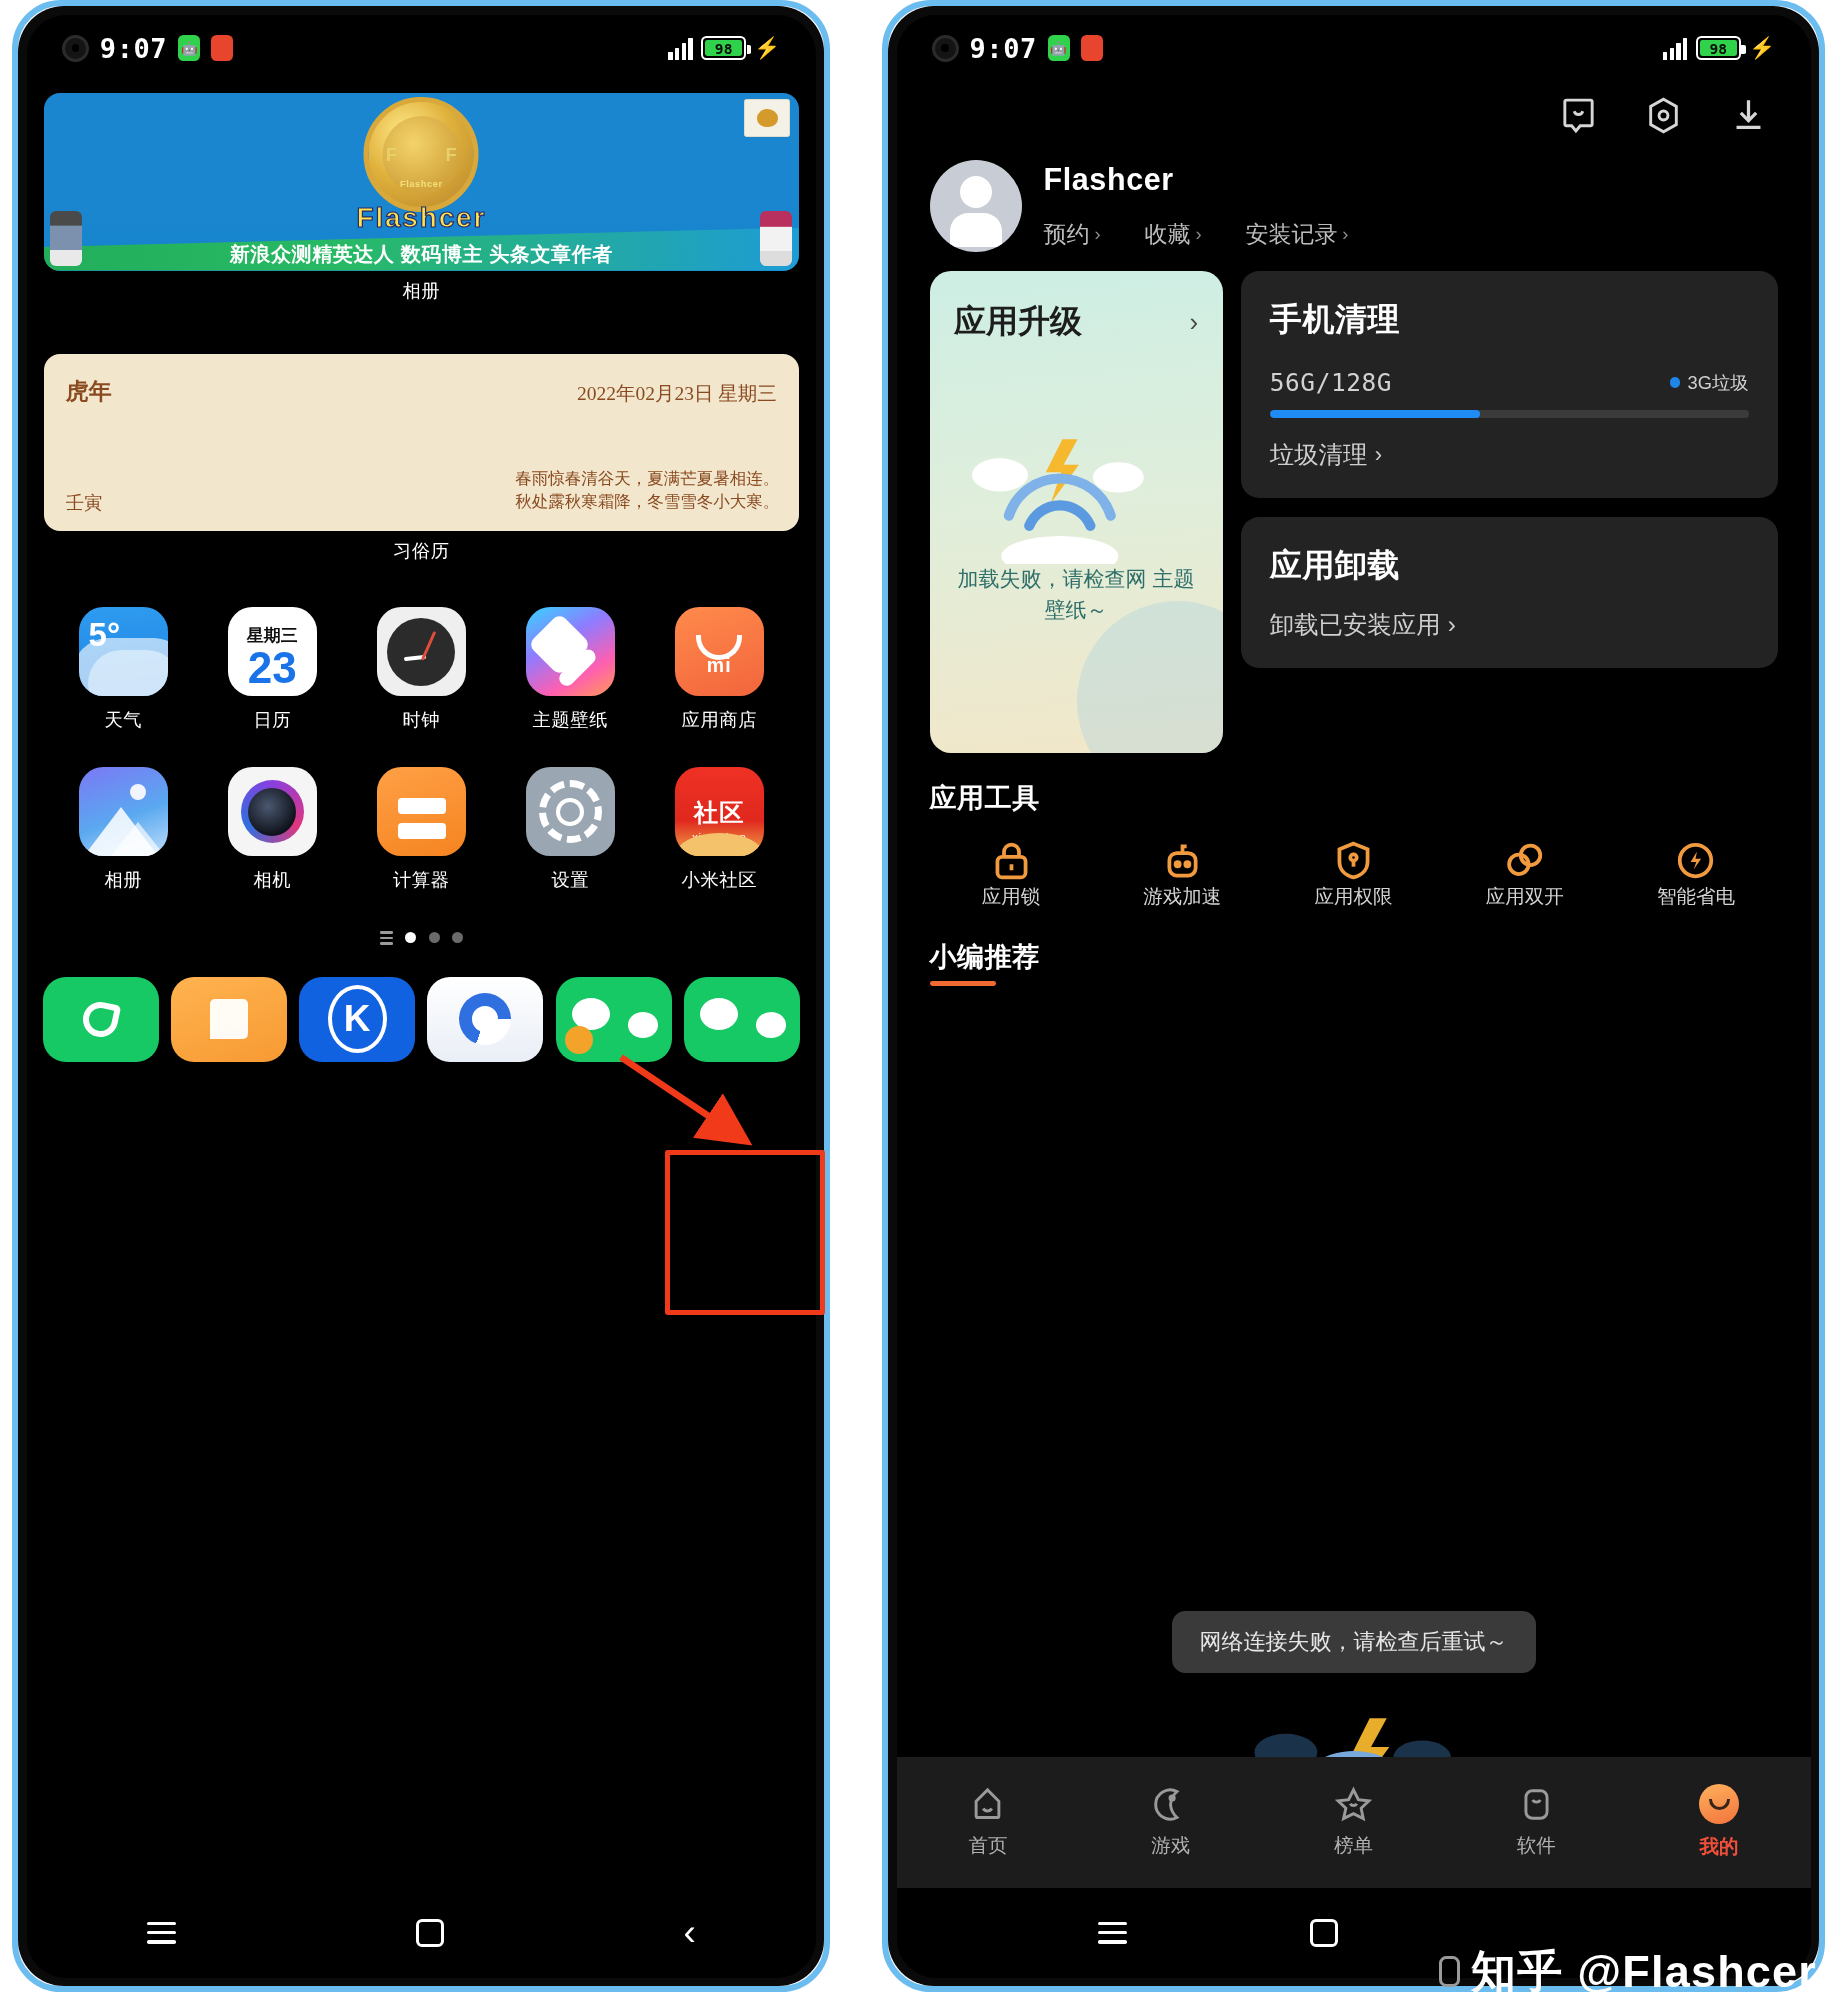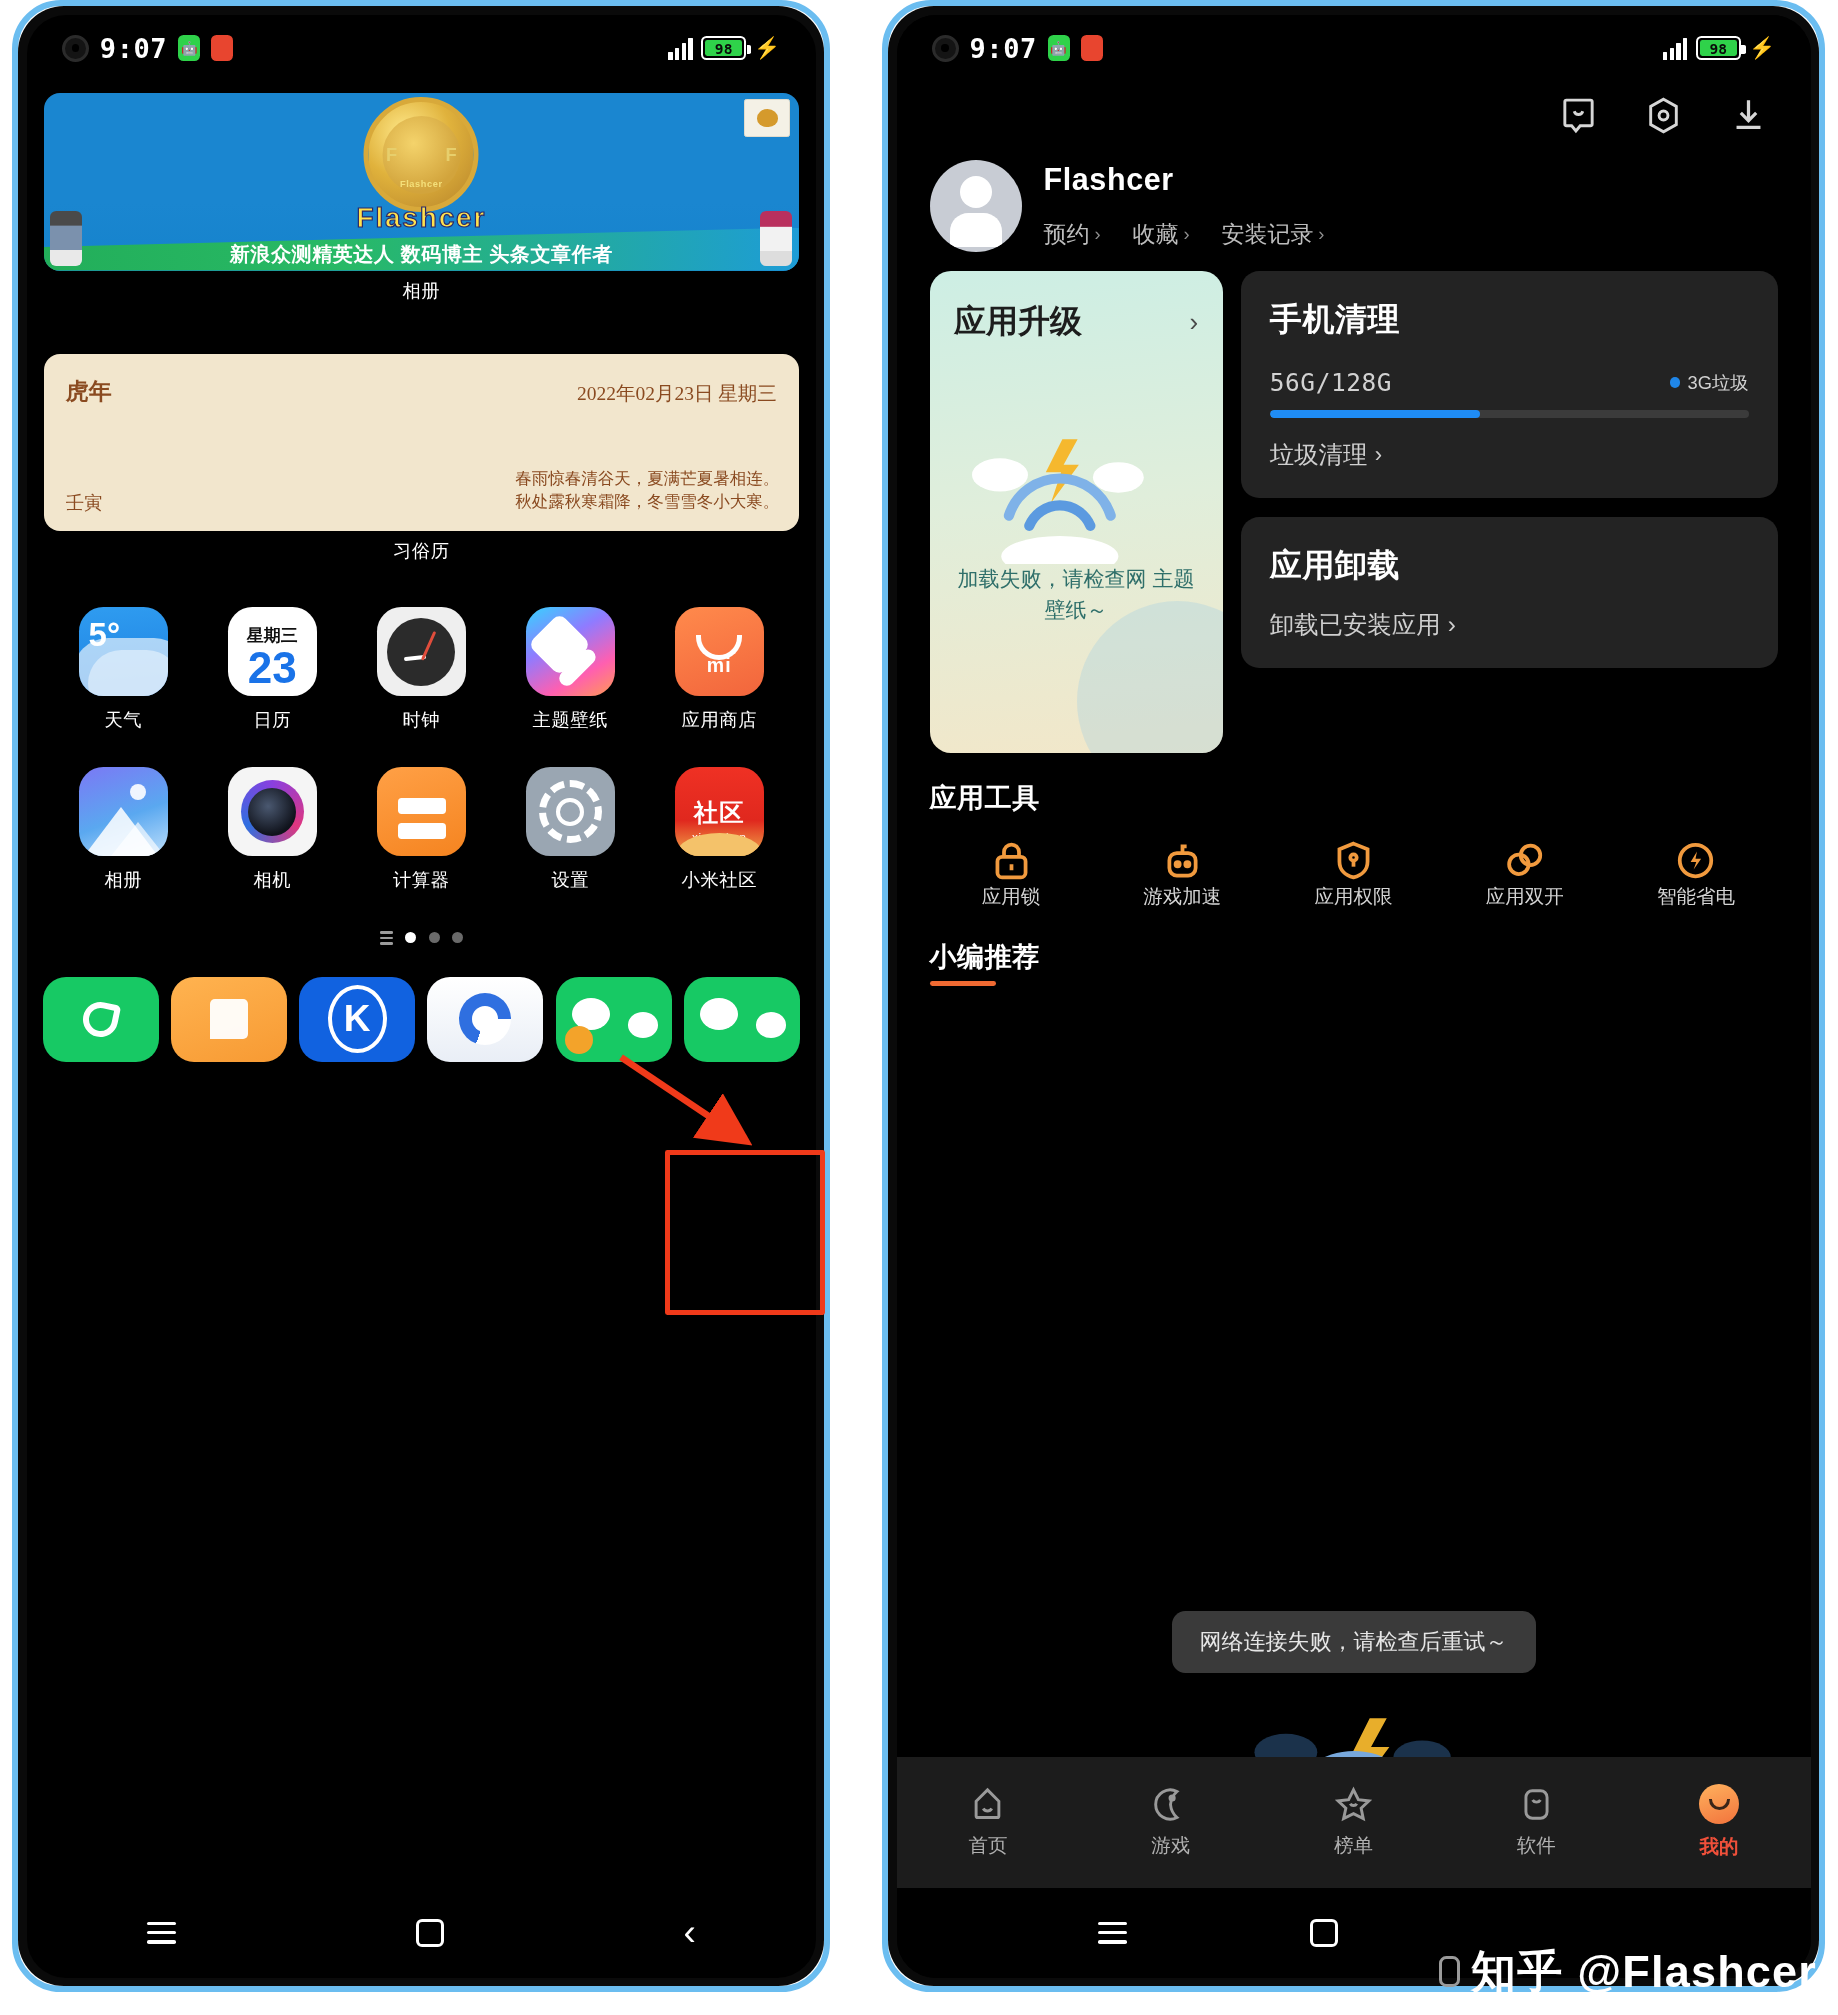--- a/index.html
+++ b/index.html
@@ -220,21 +220,21 @@
   
   .store{position:relative;height:100%;background:#000;color:#fff;overflow:hidden;}
   .store-topicons{display:flex;justify-content:flex-end;gap:40px;padding:11px 40px 0 0;}
   .ti{width:45px;height:45px;display:flex;align-items:center;justify-content:center;}
   .ti svg{width:41px;height:41px;}
   .profile{display:flex;align-items:center;gap:22px;padding:22px 33px 0 33px;}
   .avatar{width:92px;height:92px;border-radius:50%;background:#c8ccd4;position:relative;overflow:hidden;flex:none;}
   .avatar .hd{position:absolute;left:50%;top:16px;transform:translateX(-50%);width:32px;height:32px;border-radius:50%;background:#fff;}
   .avatar .bd{position:absolute;left:50%;bottom:4.9px;transform:translateX(-50%);width:52px;height:34px;border-radius:18.3px 18.3px 0 0;background:#fff;}
   .pf-name{font-size:30.5px;font-weight:700;letter-spacing:0.6px;}
-  .pf-links{display:flex;gap:32px;margin-top:22px;}
+  .pf-links{display:flex;gap:44px;margin-top:22px;}
   .pf-link{font-size:23px;color:#bdbdbd;display:flex;align-items:center;gap:4.9px;}
   .pf-link .ch{font-size:18.3px;color:#8f8f8f;}
 
   .cards{display:flex;gap:18.3px;padding:19.5px 33px 0 33px;}
   .card-upgrade{
     width:293px;height:482px;border-radius:21px;
     background:linear-gradient(175deg,#cdeee4 0%,#e0eedb 48%,#f2e7c9 100%);
     position:relative;overflow:hidden;flex:none;
   }
   .cu-head{display:flex;align-items:center;justify-content:space-between;padding:29px 24.4px 0 24.4px;}

